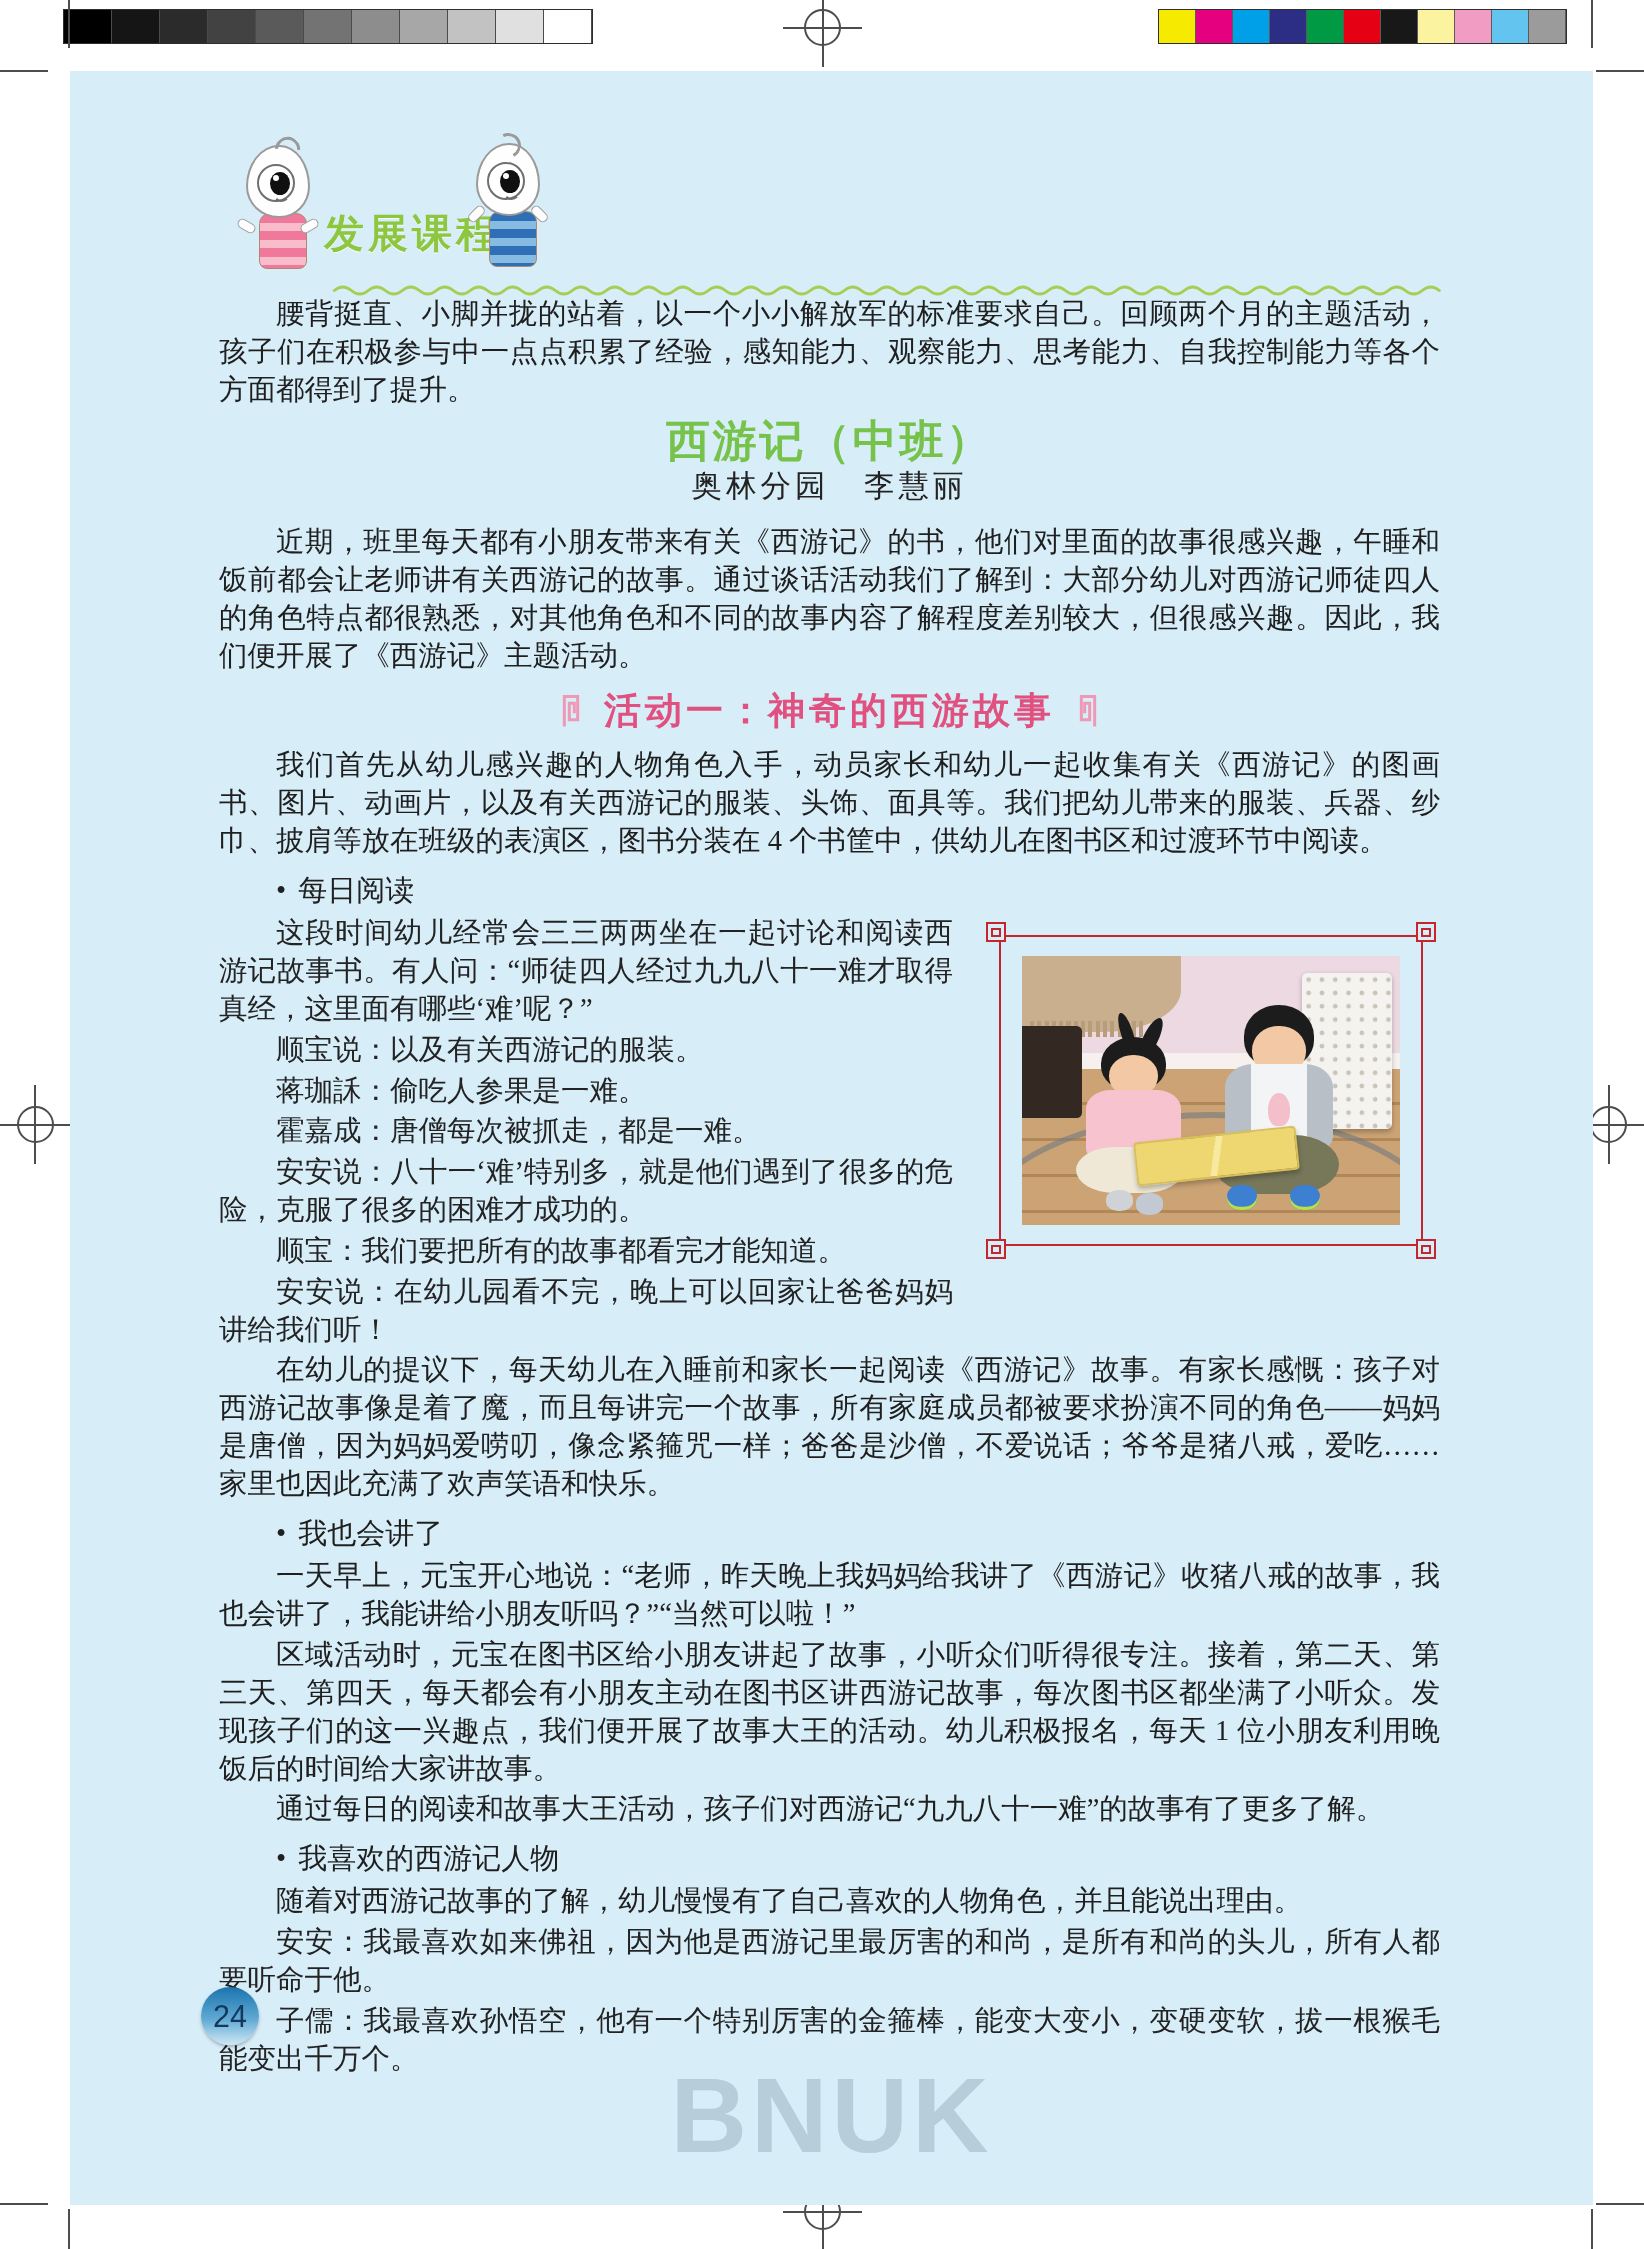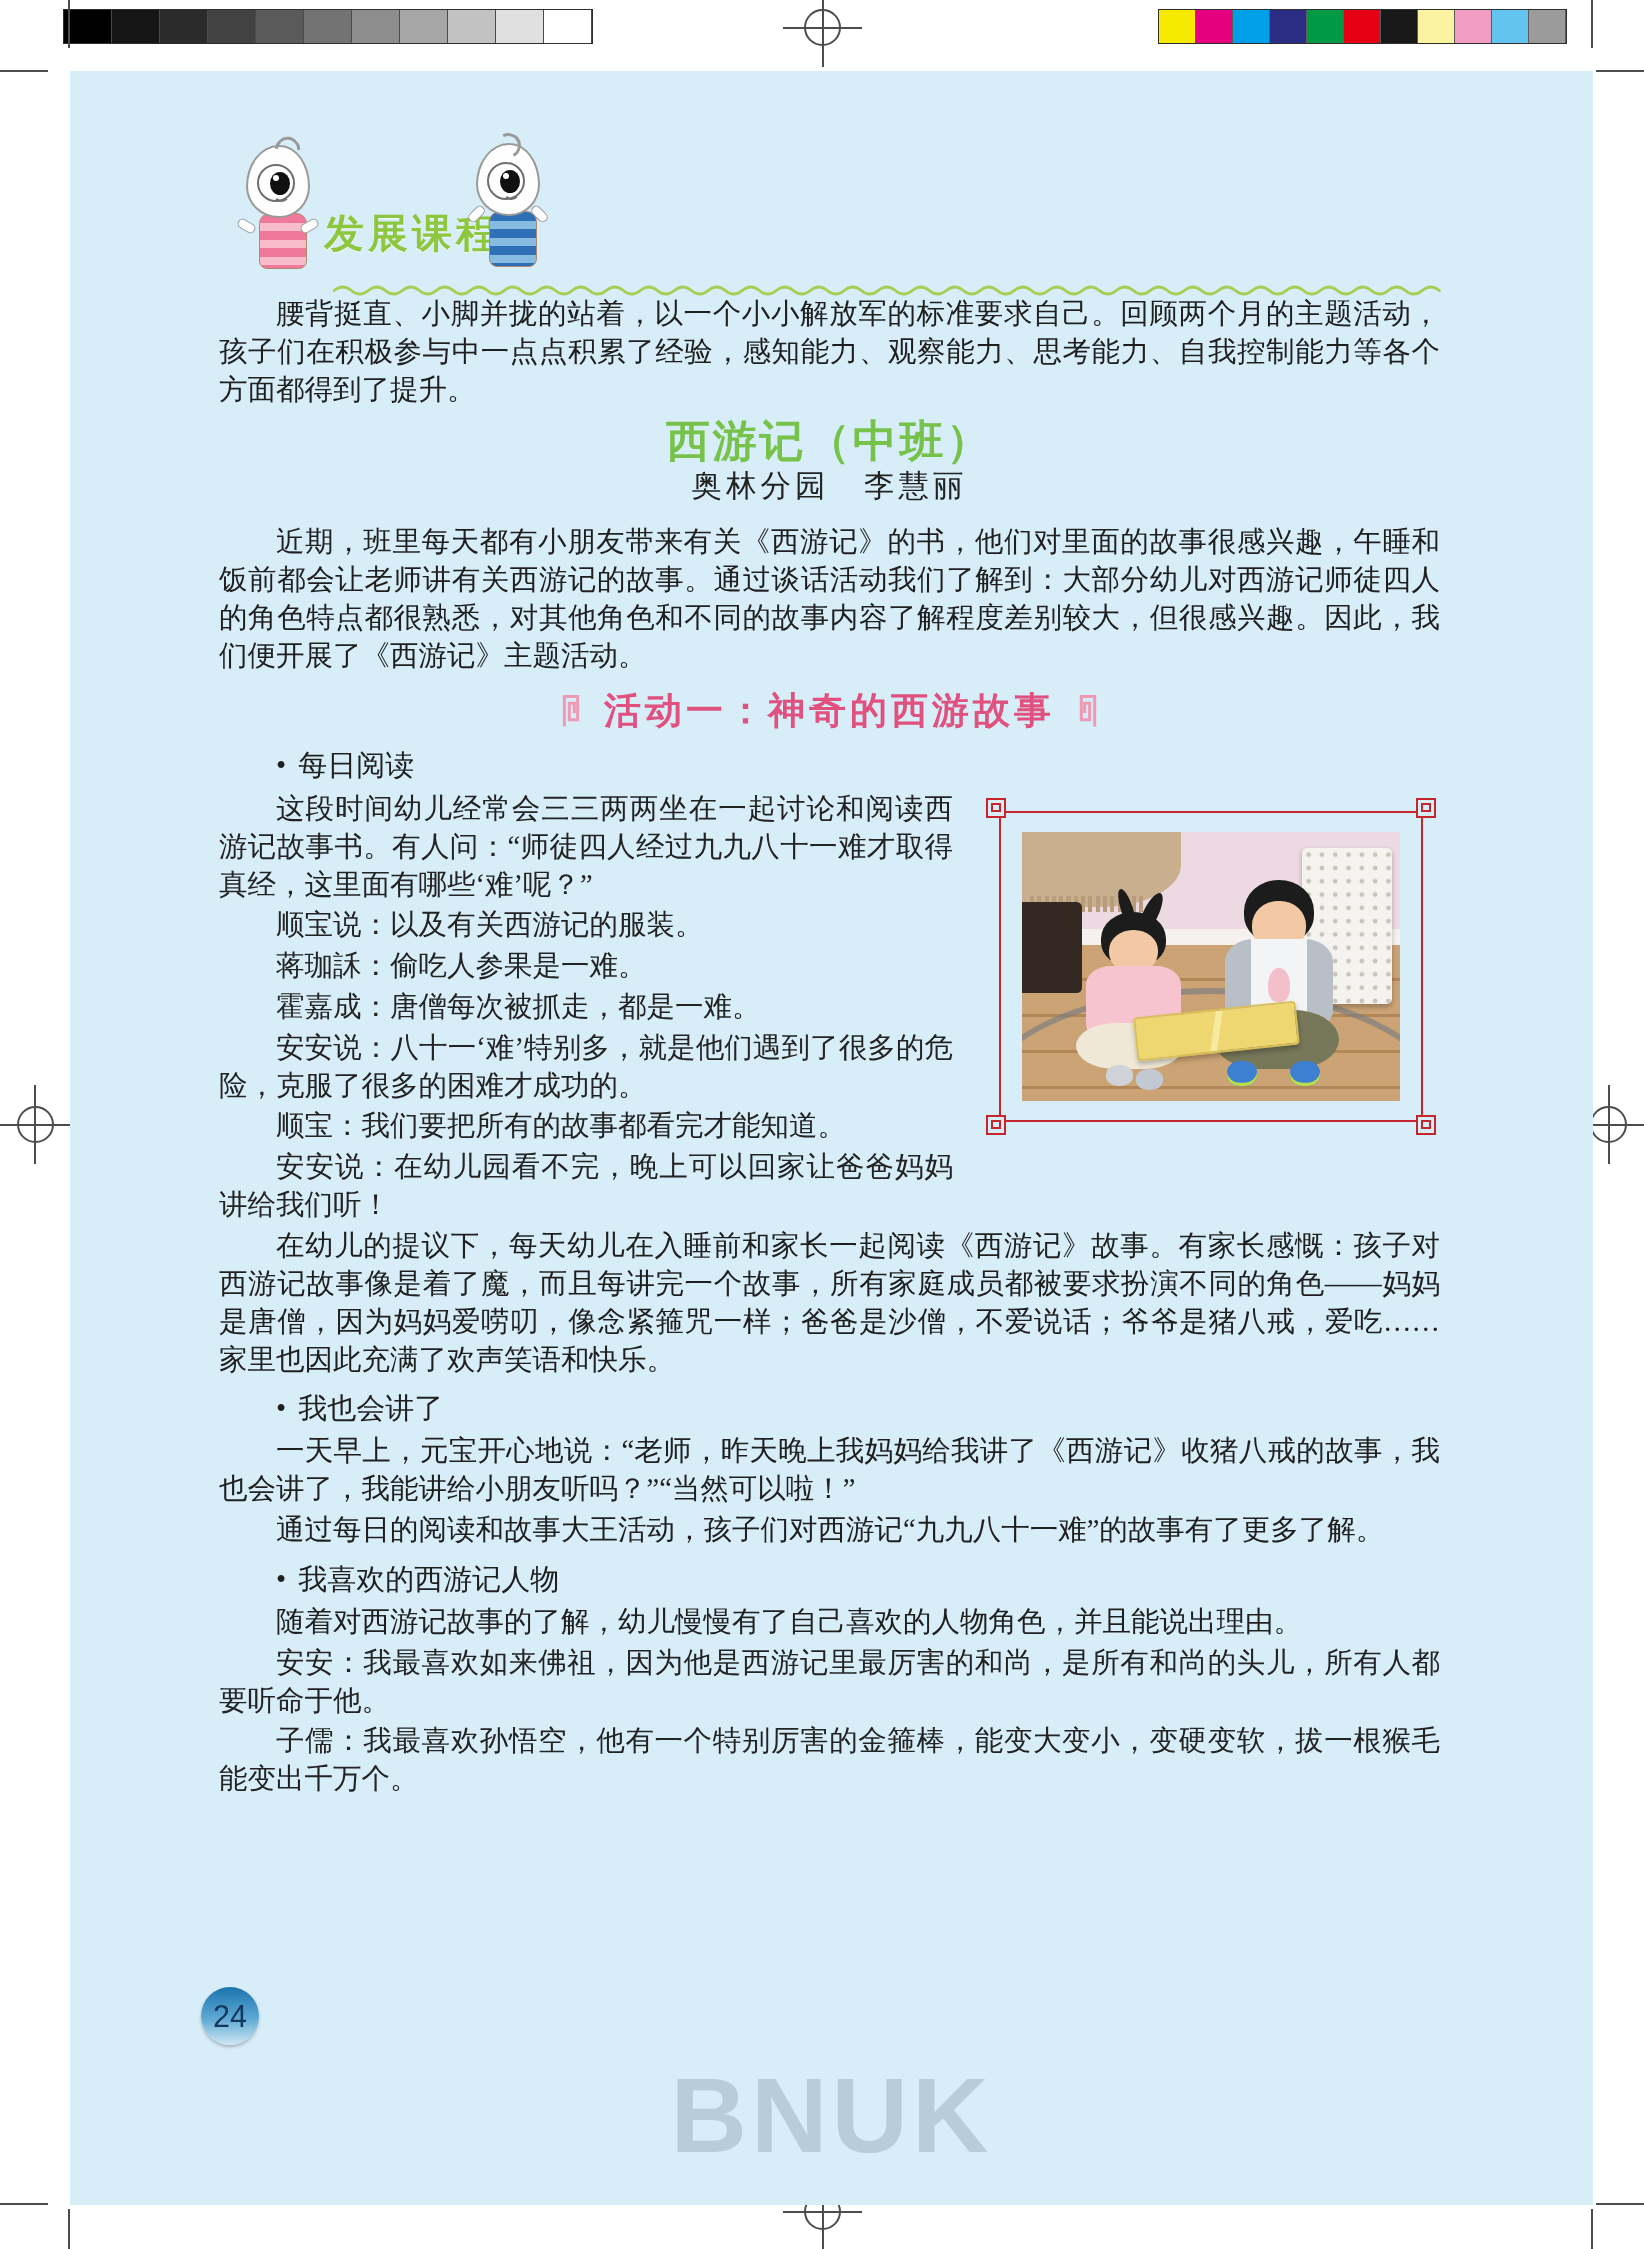--- a/index.html
+++ b/index.html
@@ -186,20 +186,21 @@
     <h2 class="activity">
       <svg class="orn" width="20" height="35" viewBox="0 0 24 40">
         <path d="M4 38 V2 H20 V30 H10 V10 H16 V22" fill="none" stroke="#ef9ab5" stroke-width="3.6"></path>
       </svg>
       <span class="activity-label">活动一：神奇的西游故事</span>
       <svg class="orn" width="20" height="35" viewBox="0 0 24 40">
         <path d="M20 38 V2 H4 V30 H14 V10 H8 V22" fill="none" stroke="#ef9ab5" stroke-width="3.6"></path>
       </svg>
     </h2>
 
+    <p>我们首先从幼儿感兴趣的人物角色入手，动员家长和幼儿一起收集有关《西游记》的图画书、图片、动画片，以及有关西游记的服装、头饰、面具等。我们把幼儿带来的服装、兵器、纱巾、披肩等放在班级的表演区，图书分装在 4 个书筐中，供幼儿在图书区和过渡环节中阅读。</p>
 
     <div class="bullet-line">
       <span class="bmark">•</span><span>每日阅读</span>
     </div>
 
     <div class="photo-frame" role="img" aria-label="两名幼儿盘腿坐在教室木地板上，一起阅读一本摊开的图画书">
       <div class="frame-line"></div>
       <div class="frame-corner fc-tl"></div>
       <div class="frame-corner fc-tr"></div>
       <div class="frame-corner fc-bl"></div>
@@ -242,20 +243,21 @@
     <p class="kai">霍嘉成：唐僧每次被抓走，都是一难。</p>
     <p class="kai">安安说：八十一‘难’特别多，就是他们遇到了很多的危险，克服了很多的困难才成功的。</p>
     <p class="kai">顺宝：我们要把所有的故事都看完才能知道。</p>
     <p class="kai">安安说：在幼儿园看不完，晚上可以回家让爸爸妈妈讲给我们听！</p>
     <p>在幼儿的提议下，每天幼儿在入睡前和家长一起阅读《西游记》故事。有家长感慨：孩子对西游记故事像是着了魔，而且每讲完一个故事，所有家庭成员都被要求扮演不同的角色——妈妈是唐僧，因为妈妈爱唠叨，像念紧箍咒一样；爸爸是沙僧，不爱说话；爷爷是猪八戒，爱吃……家里也因此充满了欢声笑语和快乐。</p>
 
     <div class="bullet-line">
       <span class="bmark">•</span><span>我也会讲了</span>
     </div>
     <p>一天早上，元宝开心地说：“老师，昨天晚上我妈妈给我讲了《西游记》收猪八戒的故事，我也会讲了，我能讲给小朋友听吗？”“当然可以啦！”</p>
+    <p>区域活动时，元宝在图书区给小朋友讲起了故事，小听众们听得很专注。接着，第二天、第三天、第四天，每天都会有小朋友主动在图书区讲西游记故事，每次图书区都坐满了小听众。发现孩子们的这一兴趣点，我们便开展了故事大王的活动。幼儿积极报名，每天 1 位小朋友利用晚饭后的时间给大家讲故事。</p>
     <p>通过每日的阅读和故事大王活动，孩子们对西游记“九九八十一难”的故事有了更多了解。</p>
 
     <div class="bullet-line">
       <span class="bmark">•</span><span>我喜欢的西游记人物</span>
     </div>
     <p>随着对西游记故事的了解，幼儿慢慢有了自己喜欢的人物角色，并且能说出理由。</p>
     <p class="kai">安安：我最喜欢如来佛祖，因为他是西游记里最厉害的和尚，是所有和尚的头儿，所有人都要听命于他。</p>
     <p class="kai">子儒：我最喜欢孙悟空，他有一个特别厉害的金箍棒，能变大变小，变硬变软，拔一根猴毛能变出千万个。</p>
 
   </div>

